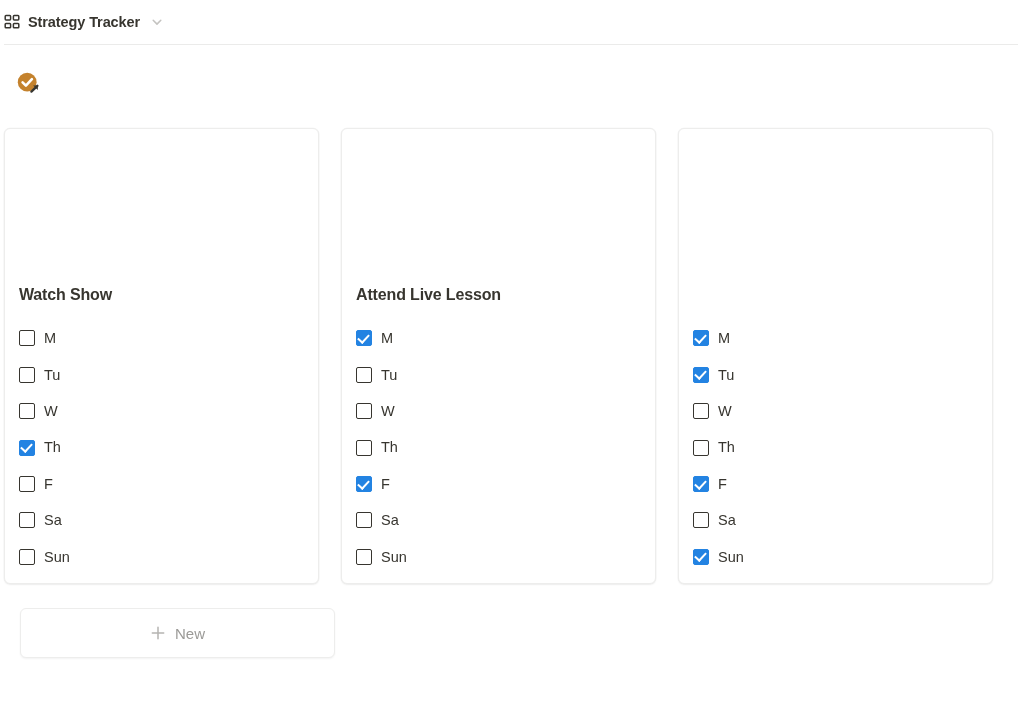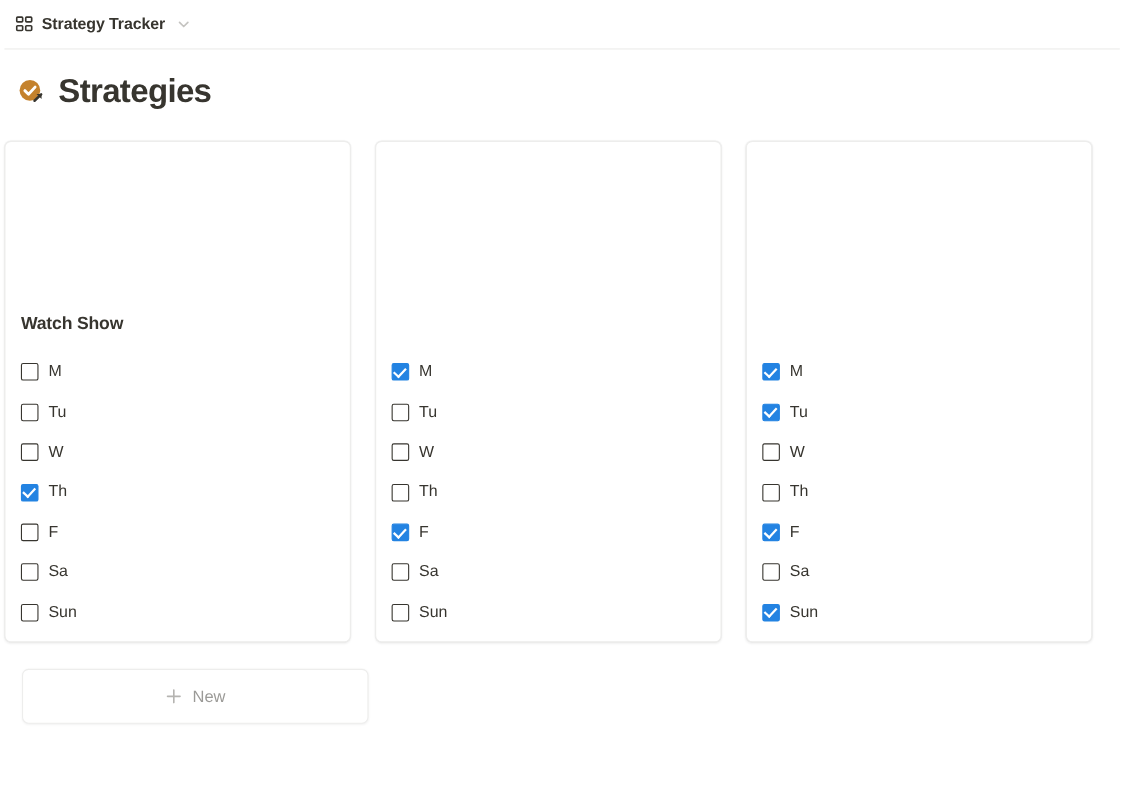--- a/index.html
+++ b/index.html
@@ -11,21 +11,21 @@
     font-family: "Liberation Sans", sans-serif;
     color: #37352f;
     overflow: hidden;
   }
 
   
   .topbar {
     height: 44px;
     display: flex;
     align-items: center;
-    padding-left: 12px;
+    padding-left: 2px;
   }
   .breadcrumb {
     display: flex;
     align-items: center;
     gap: 8px;
     padding: 3px 6px 3px 2px;
     border-radius: 4px;
     cursor: pointer;
   }
   .grid-icon { width: 16px; height: 16px; display: block; flex: none; }
@@ -180,21 +180,20 @@
 </div>
 <div class="topdivider"></div>
 
 <div class="page-head">
   <svg class="page-emoji" viewBox="0 0 30 30">
     <circle cx="13.2" cy="13.2" r="9.4" fill="#c4822d"></circle>
     <path d="M8.6 13.4 L11.9 16.6 L17.9 10.2" fill="none" stroke="#ffffff" stroke-width="2.6" stroke-linecap="round" stroke-linejoin="round"></path>
     <path d="M17.4 22.6 L23.4 16.8" fill="none" stroke="#37352f" stroke-width="2.3" stroke-linecap="round"></path>
     <path d="M23.8 16.4 L23.8 21.0 L19.2 16.4 Z" fill="#37352f"></path>
   </svg>
-  <span class="page-title">Strategies</span>
 </div>
 
 <div class="gallery" id="gallery">
     <div class="card">
       <div class="card-title">Watch Show</div>
       <div class="day-list">
         <div class="day-row">
           <span class="cbox off"></span>
           <span class="day-label">M</span>
         </div>
@@ -218,20 +217,21 @@
           <span class="cbox off"></span>
           <span class="day-label">Sa</span>
         </div>
         <div class="day-row">
           <span class="cbox off"></span>
           <span class="day-label">Sun</span>
         </div>
       </div>
     </div>
     <div class="card">
+      <div class="card-title">Attend Live Lesson</div>
       <div class="day-list">
         <div class="day-row">
           <span class="cbox on"></span>
           <span class="day-label">M</span>
         </div>
         <div class="day-row">
           <span class="cbox off"></span>
           <span class="day-label">Tu</span>
         </div>
         <div class="day-row">

